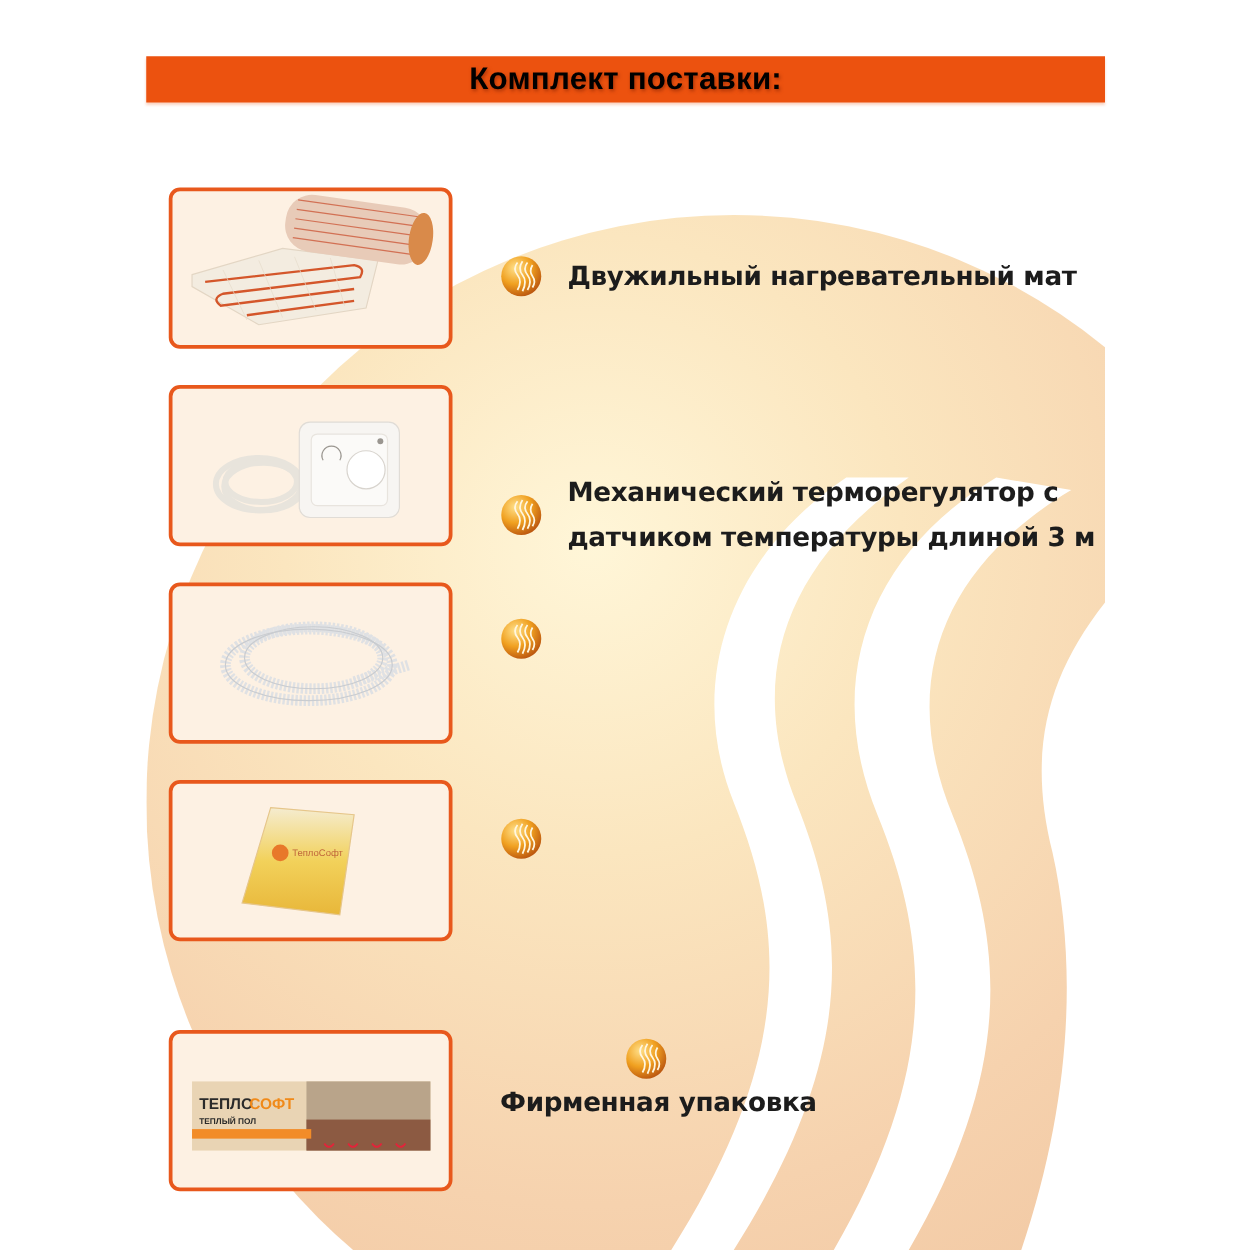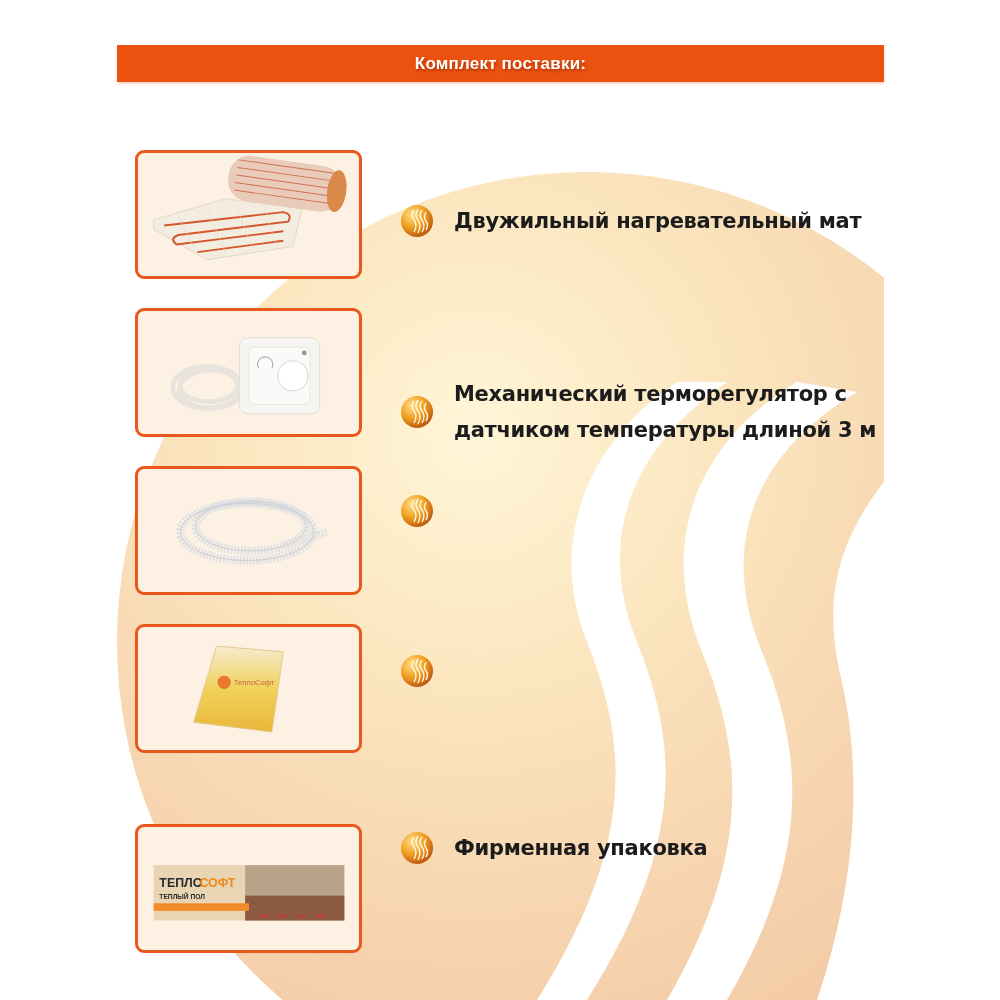--- a/index.html
+++ b/index.html
@@ -13,21 +13,21 @@
     overflow:hidden;
   }
   .bg-art svg { position:absolute; left:0; top:0; }
   .header-bar {
     position:absolute; left:117px; top:45px; width:767px; height:37px;
     background:#ec520f;
     display:flex; align-items:center; justify-content:center;
     box-shadow:0 2px 2px rgba(236,82,15,0.25);
   }
   .header-title {
-    color:#ffffff; font-size:17px; font-weight:bold;
+    color:#000000; font-size:25px; font-weight:bold;
     letter-spacing:0.2px;
     text-shadow:1px 2px 3px rgba(120,30,0,0.55);
     font-family:"Liberation Sans", "DejaVu Sans", sans-serif;
   }
   .card {
     position:absolute; left:135px; width:227px; height:129px;
     border:3px solid #e8581c; border-radius:9px;
     background:#fdf1e3;
     box-sizing:border-box;
     overflow:hidden;
@@ -214,21 +214,21 @@
       <path d="M 14 6 q -4 5 0 10 q 4 5 0 12"></path>
         <path d="M 18 5 q -4 6 0 11 q 4 5 0 13"></path>
       <path d="M 22 6 q -4 5 0 10 q 4 5 0 12"></path>
         <path d="M 26 8 q -3 5 0 9 q 3 4 0 9"></path>
     </g>
   </svg>
   <div>
   </div>
 </div>
 
-<div class="item-row" style="top:830px;">
+<div class="item-row" style="top:830px;flex-direction:column;">
   <svg class="bullet" viewBox="0 0 34 34">
     <circle cx="17" cy="17" r="16" fill="url(#bg1)"></circle>
     <g stroke="#fff6e0" stroke-width="1.4" fill="none">
       <path d="M 14 6 q -4 5 0 10 q 4 5 0 12"></path>
         <path d="M 18 5 q -4 6 0 11 q 4 5 0 13"></path>
       <path d="M 22 6 q -4 5 0 10 q 4 5 0 12"></path>
         <path d="M 26 8 q -3 5 0 9 q 3 4 0 9"></path>
     </g>
   </svg>
   <div>

